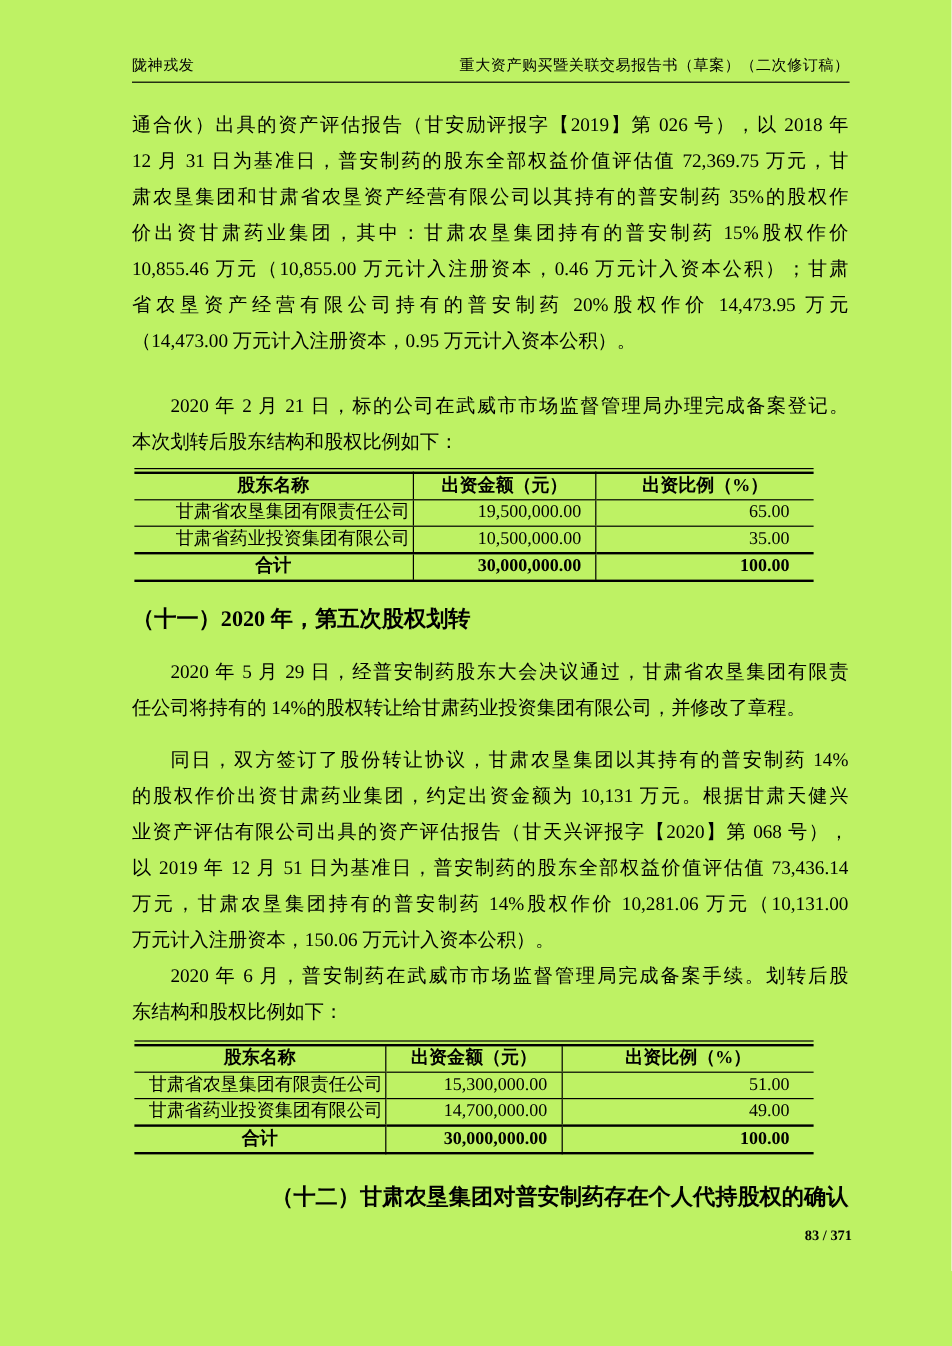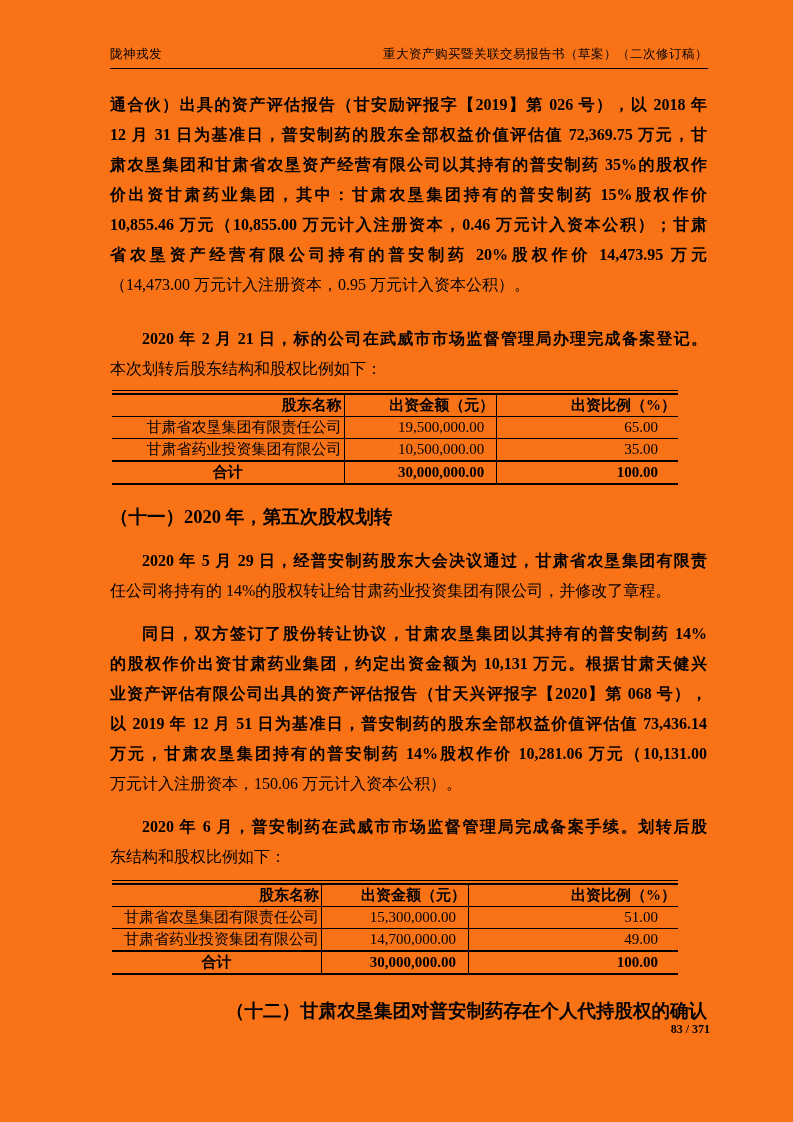--- a/index.html
+++ b/index.html
@@ -2,21 +2,21 @@
 <html><head>
 <meta charset="utf-8">
 <style>
   * { margin: 0; padding: 0; box-sizing: border-box; }
   html, body { background: #ffffff; }
   .page {
     position: relative;
     width: 793px;
     height: 1122px;
     margin: 0 auto;
-    background: #f97316;
+    background: #bef264;
     overflow: hidden;
     font-family: "Liberation Serif", "DejaVu Serif", serif;
     color: #000000;
   }
   
   .doc-header {
     margin: 0 85px 0 110px;
     padding-top: 46px;
     padding-bottom: 5px;
     border-bottom: 1.6px solid #000;
@@ -27,27 +27,27 @@
     letter-spacing: 0.5px;
   }
   
   .content { margin: 0 86px 0 110px; }
   .para { font-size: 16px; }
   .line {
     line-height: 30px;
     text-align: justify;
     white-space: normal;
   }
-  .line.full { text-align-last: justify; font-weight: bold; }
+  .line.full { text-align-last: justify; }
   .line.indent { text-indent: 32px; }
   .p1 { margin-top: 21px; }
   .p2 { margin-top: 24px; }
   .p3 { margin-top: 15px; }
   .p4 { margin-top: 13px; }
-  .p5 { margin-top: 13px; }
+  .p5 { }
   
   .sec-heading {
     font-weight: bold;
     font-size: 18.5px;
     line-height: 28px;
     font-family: "Liberation Serif", "DejaVu Serif", serif;
   }
   .h11 { margin-top: 18px; }
   .h12 { margin-top: 22px; text-align: right; }
   
@@ -69,21 +69,21 @@
   .sh-table th, .sh-table td {
     height: 22px;
     padding: 0 2px;
     vertical-align: middle;
     line-height: 21px;
   }
   .sh-table th:nth-child(n+2), .sh-table td:nth-child(n+2) { border-left: 1px solid #000; }
   .sh-table tr.t-head th {
     border-bottom: 1px solid #000;
     font-weight: bold;
-    text-align: right;
+    text-align: center;
   }
   .sh-table tr.t-row td { border-bottom: 1px solid #000; }
   .sh-table tr.t-total td { border-top: 2px solid #000; font-weight: bold; }
   .sh-table td.cell-name  { text-align: right;  padding-left: 10px; }
   .sh-table td.cell-amount{ text-align: right; padding-right: 12px; }
   .sh-table td.cell-ratio { text-align: right; padding-right: 20px; }
   .sh-table td.cell-total-label { text-align: center; font-weight: bold; }
   .t1 .c1 { width: 41%; } .t1 .c2 { width: 27%; } .t1 .c3 { width: 32%; }
   .t2 .c1 { width: 37%; } .t2 .c2 { width: 26%; } .t2 .c3 { width: 37%; }
   

